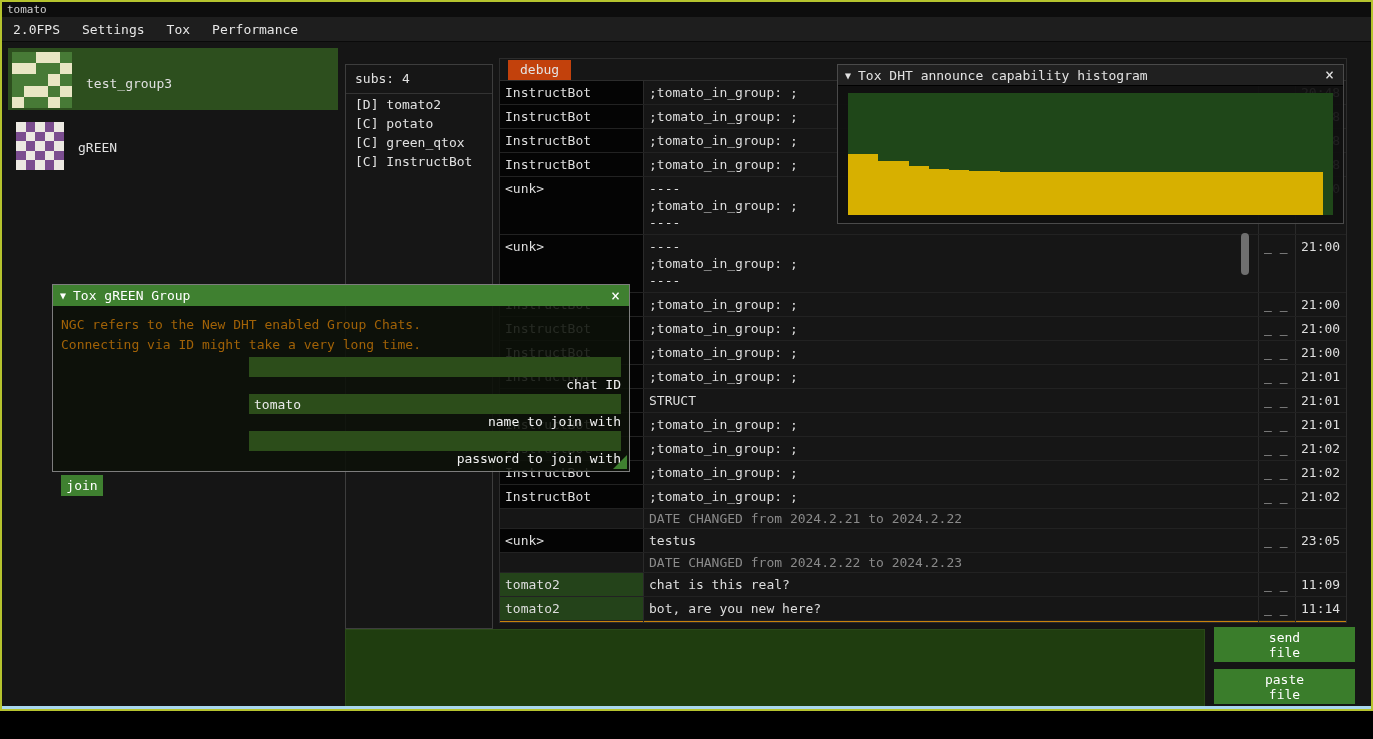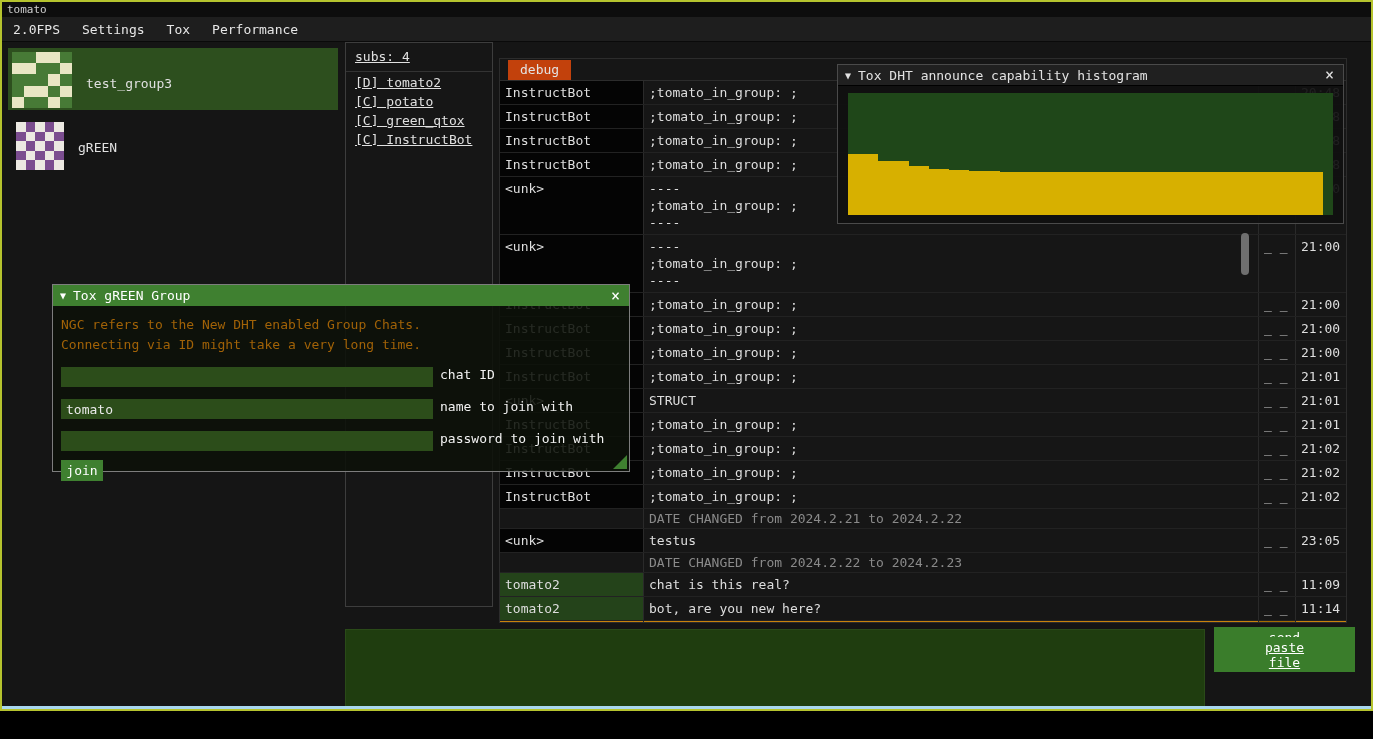--- a/index.html
+++ b/index.html
@@ -14,22 +14,22 @@
     font-size:11px; color:#cfcfcf; padding:1px 5px; }
   .menubar { position:absolute; left:0; top:15px; right:0; height:25px; background:#1e1e1e;
     display:flex; align-items:center; border-bottom:1px solid #0a0a0a; }
   .menu-item { padding:3px 11px; color:#e6e6e6; cursor:default; }
   
   .group-row { position:absolute; left:6px; width:330px; height:62px; display:flex; align-items:center; }
   .group-row.selected { background:#2d4f1e; }
   .group-row .avwrap { margin:2px 0 0 4px; line-height:0; }
   .group-row .gname { margin:8px 0 0 14px; }
   
-  .members { position:absolute; left:343px; top:40px; width:148px; height:565px;
-    border:1px solid #3d3d3d; background:#161616;text-decoration:underline; }
+  .members { position:absolute; left:343px; top:62px; width:148px; height:565px;
+    border:1px solid #3d3d3d; background:#161616; }
   .members-header { padding:6px 9px 7px 9px; border-bottom:1px solid #333; }
   .member-item { padding:3px 9px 1px 9px; }
   
   .chat { position:absolute; left:497px; top:56px; width:848px; height:565px;
     border:1px solid #2c2c2c; background:#161616; }
   .tabbar { height:22px; display:flex; align-items:flex-end; border-bottom:1px solid #2c2c2c; }
   .tab { margin-left:8px; padding:2px 12px 3px 12px; background:#c2410c; color:#e3e3e3; }
   .rows { position:absolute; left:0; top:22px; right:0; bottom:0; overflow:hidden; }
   .chat-row { display:flex; align-items:stretch; border-bottom:1px solid #222222; min-height:23px; }
   .cell { padding:3px 5px 3px 5px; line-height:17px; white-space:pre-line; color:#dedede; overflow:hidden; }
@@ -50,33 +50,33 @@
     background:#6f6f6f; border-radius:4px; z-index:5; }
   
   .composer-input { position:absolute; left:343px; top:627px; width:860px; height:90px;
     background:#1f3d0f; border:1px solid #2a4a18; color:#e6e6e6; resize:none;
     font-family:"DejaVu Sans Mono", monospace; font-size:13px; padding:4px 6px; }
   .imbtn { position:absolute; left:1212px; width:141px; height:35px; background:#3a7d2b;
     color:#fff; border:none; font-family:"DejaVu Sans Mono", monospace; font-size:13px;
     white-space:pre-line; line-height:15px; text-align:center; cursor:pointer;
     display:flex; align-items:center; justify-content:center; }
   #btn-send { top:625px; }
-  #btn-paste { top:635px;text-decoration:underline; }
+  #btn-paste { top:667px; }
   
   .fwin { position:absolute; }
   .wtitle { height:21px; display:flex; align-items:center; gap:7px; padding:0 7px; font-size:13px; }
   .collapse { font-size:10px; cursor:pointer; }
   .wclose { margin-left:auto; cursor:pointer; font-size:15px; line-height:14px; padding:0 2px; }
   
   #join-win { left:50px; top:282px; width:578px; height:188px; z-index:20;
     border:1px solid #7d7d7d; background:rgba(13,17,9,0.88); }
   #join-win .wtitle { background:#3f8030; color:#fff; }
   .join-body { padding:9px 8px 0 8px; position:relative; height:calc(100% - 21px); }
   .jdesc { color:#a16207; line-height:20px; }
-  .frow { display:flex; align-items:flex-start; margin-top:12px; }
+  .frow { display:flex; align-items:flex-end; margin-top:2px;flex-direction:column; }
   .frow input { width:372px; height:20px; background:#2c4d1a; border:none; color:#eaeaea;
     font-family:"DejaVu Sans Mono", monospace; font-size:13px; padding:0 5px; }
   .frow label { margin-left:7px; color:#f2f2f2; }
   .join-btn { margin-top:9px; width:42px; height:21px; background:#3f8030; border:none;
     color:#fff; font-family:"DejaVu Sans Mono", monospace; font-size:13px; cursor:pointer; }
   .grip { position:absolute; right:2px; bottom:2px; width:0; height:0;
     border-left:14px solid transparent; border-bottom:14px solid #3f8030; }
   
   #hist-win { left:835px; top:62px; width:507px; height:160px; z-index:15;
     border:1px solid #4a4a4a; background:rgba(16,16,16,0.93); }

